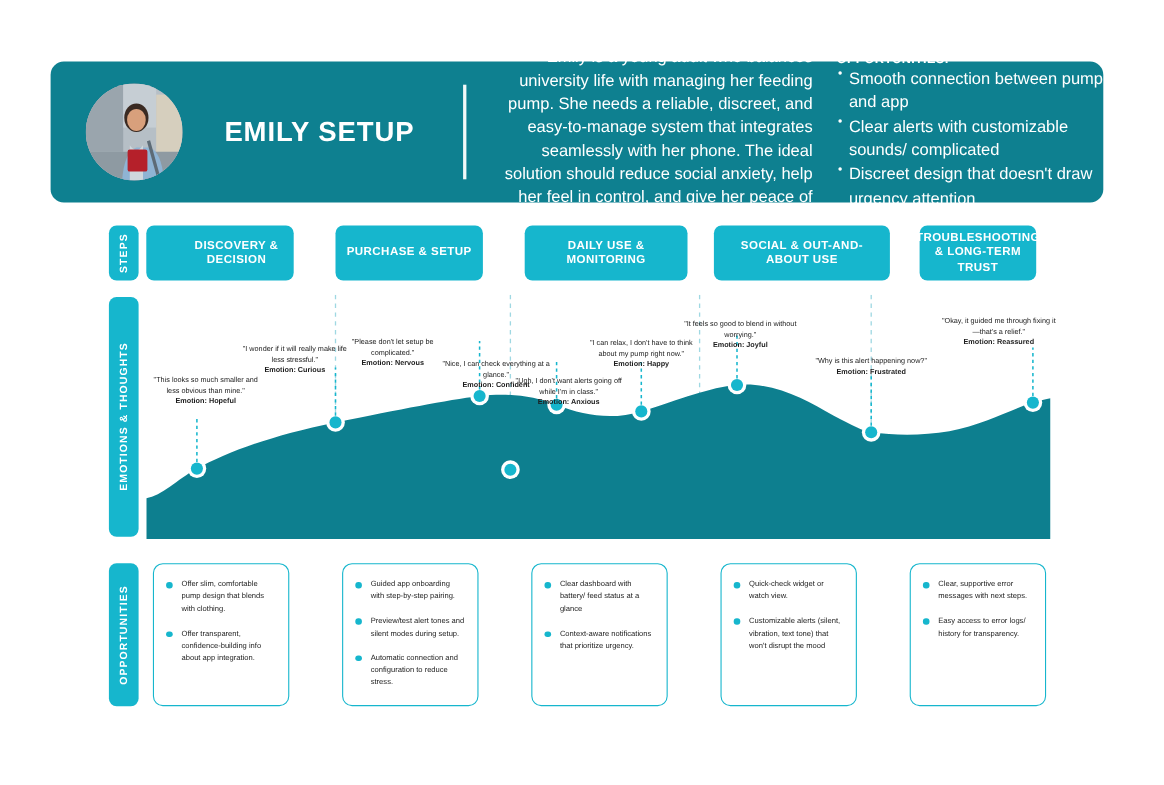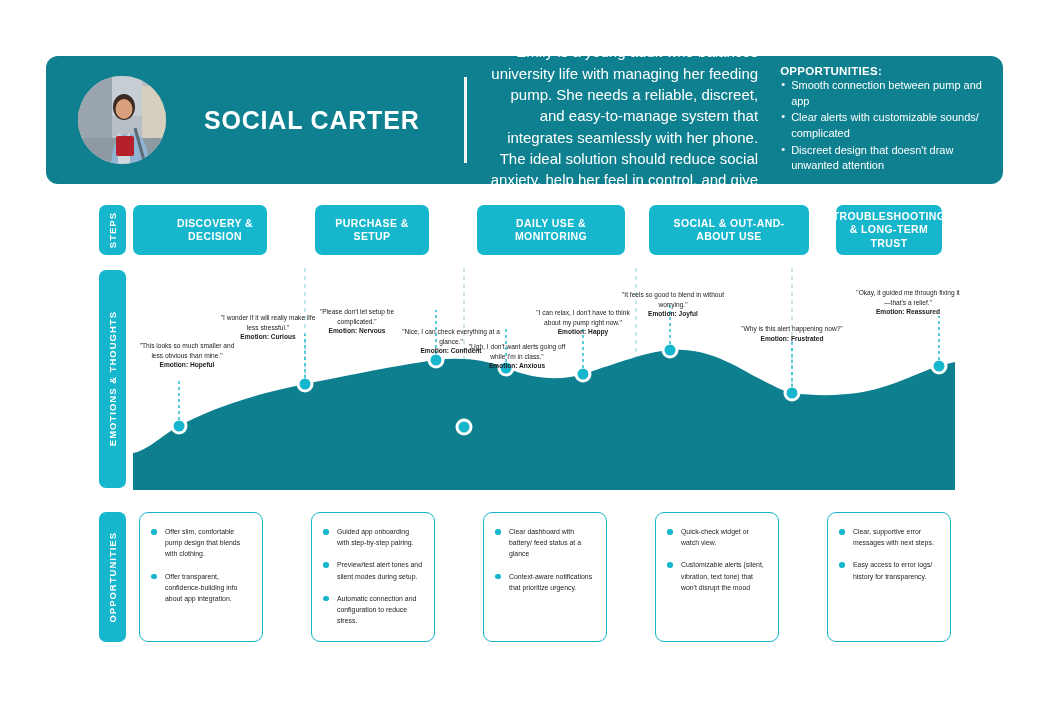--- a/index.html
+++ b/index.html
@@ -34,21 +34,21 @@
   }
   .scenario-col { margin-left: 22px; width: 300px; text-align: right; }
   .expect-col { margin-left: 22px; width: 248px; }
   .blk-title {
     color: #ffffff; font-size: 11.5px; font-weight: bold;
     letter-spacing: .3px; margin-bottom: 1px;
   }
   .blk-body { color: #ffffff; font-size: 15px; line-height: 1.42; }
   .exp-list { list-style: none; }
   .exp-list li {
-    color: #ffffff; font-size: 11px; line-height: 1.42;
+    color: #ffffff; font-size: 15px; line-height: 1.42;
     padding-left: 11px; position: relative; margin-bottom: 1px;
   }
   .exp-list li:before {
     content: "\2022"; position: absolute; left: 1px; top: -1px;
     font-size: 11px; color: #ffffff;
   }
 
   
   .vtab {
     position: absolute; background: #16b6cd; border-radius: 7px;
@@ -120,53 +120,53 @@
       <rect x="0" y="62" width="88" height="26" fill="#8e9aa2"></rect>
       <ellipse cx="46" cy="31" rx="11" ry="13" fill="#3a2a22"></ellipse>
       <ellipse cx="46" cy="33" rx="8.5" ry="10" fill="#d8a07c"></ellipse>
       <path d="M33 88 q2-26 13-30 l12 0 q11 4 13 30 z" fill="#8fb4d4"></path>
       <path d="M40 56 q6 9 12 0 l0 32 l-12 0 z" fill="#cfd8dd"></path>
       <rect x="38" y="60" width="18" height="20" rx="2" fill="#b5202a"></rect>
       <path d="M57 52 l10 36" stroke="#5d6b76" stroke-width="3" fill="none"></path>
     </svg>
   </div>
 
-  <div class="persona-name">SOCIAL CARTER</div>
+  <div class="persona-name">EMILY SETUP</div>
 
   <div class="divider-rule"></div>
 
   <div class="scenario-col">
     <div class="blk-title">SCENARIO:</div>
     <div class="blk-body">Emily is a young adult who balances university life with managing her feeding pump. She needs a reliable, discreet, and easy-to-manage system that integrates seamlessly with her phone. The ideal solution should reduce social anxiety, help her feel in control, and give her peace of mind throughout her day.</div>
   </div>
 
   <div class="expect-col">
     <div class="blk-title">OPPORTUNITIES:</div>
     <ul class="exp-list">
       <li>Smooth connection between pump and app</li>
       <li>Clear alerts with customizable sounds/ complicated</li>
-      <li>Discreet design that doesn't draw unwanted attention</li>
+      <li>Discreet design that doesn't draw urgency attention</li>
     </ul>
   </div>
 </div>
 
 <div class="vtab" id="vtab-steps">
   <span>STEPS</span>
 </div>
 <div class="vtab" id="vtab-emotions">
   <span>EMOTIONS &amp; THOUGHTS</span>
 </div>
 <div class="vtab" id="vtab-opportunities">
   <span>OPPORTUNITIES</span>
 </div>
 
 <div class="step-chip" style="left:133px;width:134px;padding-left:36px;">
   <span>DISCOVERY &amp; DECISION</span>
 </div>
-<div class="step-chip" style="left:315px;width:114px;">
+<div class="step-chip" style="left:305px;width:134px;">
   <span>PURCHASE &amp; SETUP</span>
 </div>
 <div class="step-chip" style="left:477px;width:148px;">
   <span>DAILY USE &amp; MONITORING</span>
 </div>
 <div class="step-chip" style="left:649px;width:160px;">
   <span>SOCIAL &amp; OUT-AND-ABOUT USE</span>
 </div>
 <div class="step-chip" style="left:836px;width:106px;">
   <span>TROUBLESHOOTING &amp; LONG-TERM TRUST</span>

